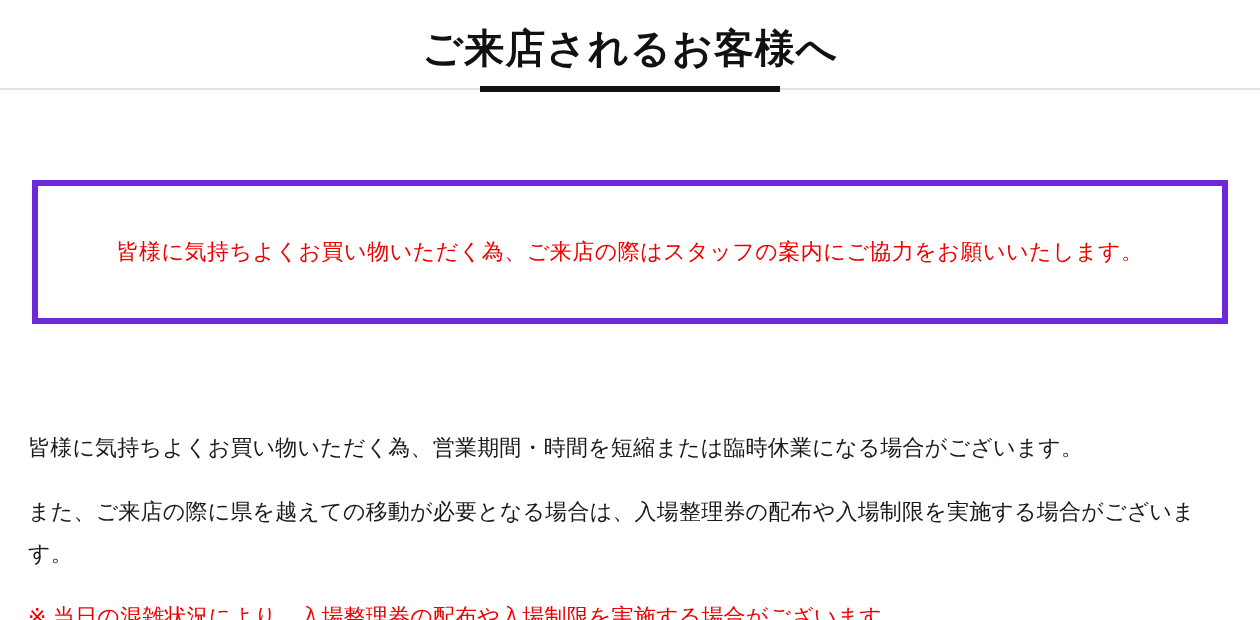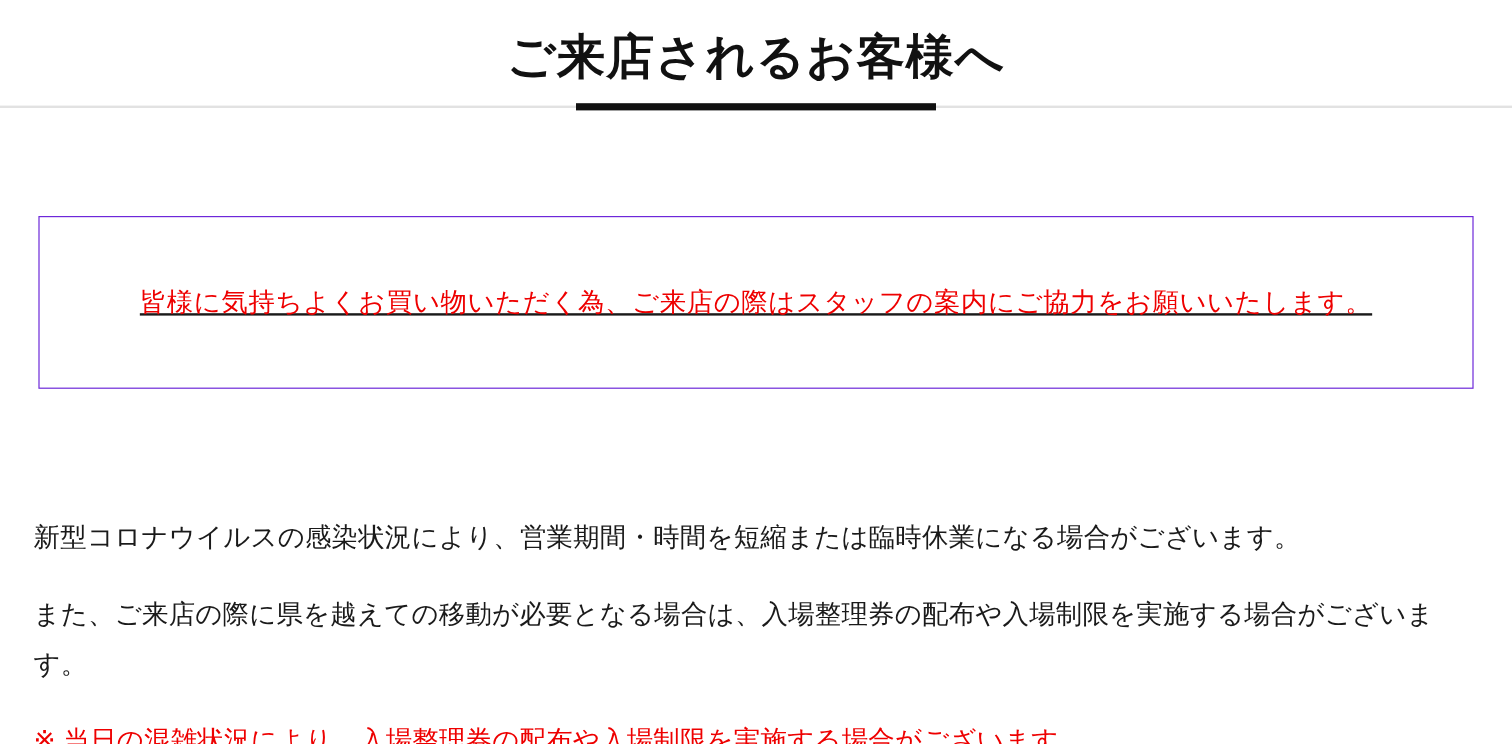--- a/index.html
+++ b/index.html
@@ -55,25 +55,24 @@
   }
 
   
   .notice-box {
     position: absolute;
     left: 32px;
     top: 180px;
     width: 1196px;
     height: 144px;
     box-sizing: border-box;
-    border: 1px solid #6d28d9;
+    border: 6px solid #6d28d9;
     display: flex;
     align-items: center;
     justify-content: center;
-    text-decoration: underline;
   }
   .notice-text {
     color: #ee0000;
     font-size: 22px;
     line-height: 1.6;
     letter-spacing: 0.5px;
     text-align: center;
     padding: 0 24px;
   }
 
@@ -106,18 +105,18 @@
     <h1 class="page-title">ご来店されるお客様へ</h1>
     <div class="title-rule"></div>
     <div class="title-underline"></div>
   </div>
 
   <div class="notice-box">
     <p class="notice-text">皆様に気持ちよくお買い物いただく為、ご来店の際はスタッフの案内にご協力をお願いいたします。</p>
   </div>
 
   <div class="body-block">
-    <p class="body-line">新型コロナウイルスの感染状況により、営業期間・時間を短縮または臨時休業になる場合がございます。</p>
+    <p class="body-line">皆様に気持ちよくお買い物いただく為、営業期間・時間を短縮または臨時休業になる場合がございます。</p>
     <p class="body-line">また、ご来店の際に県を越えての移動が必要となる場合は、入場整理券の配布や入場制限を実施する場合がございます。</p>
     <p class="body-note">※ 当日の混雑状況により、入場整理券の配布や入場制限を実施する場合がございます</p>
   </div>
 
 </div>
 
 </body></html>

